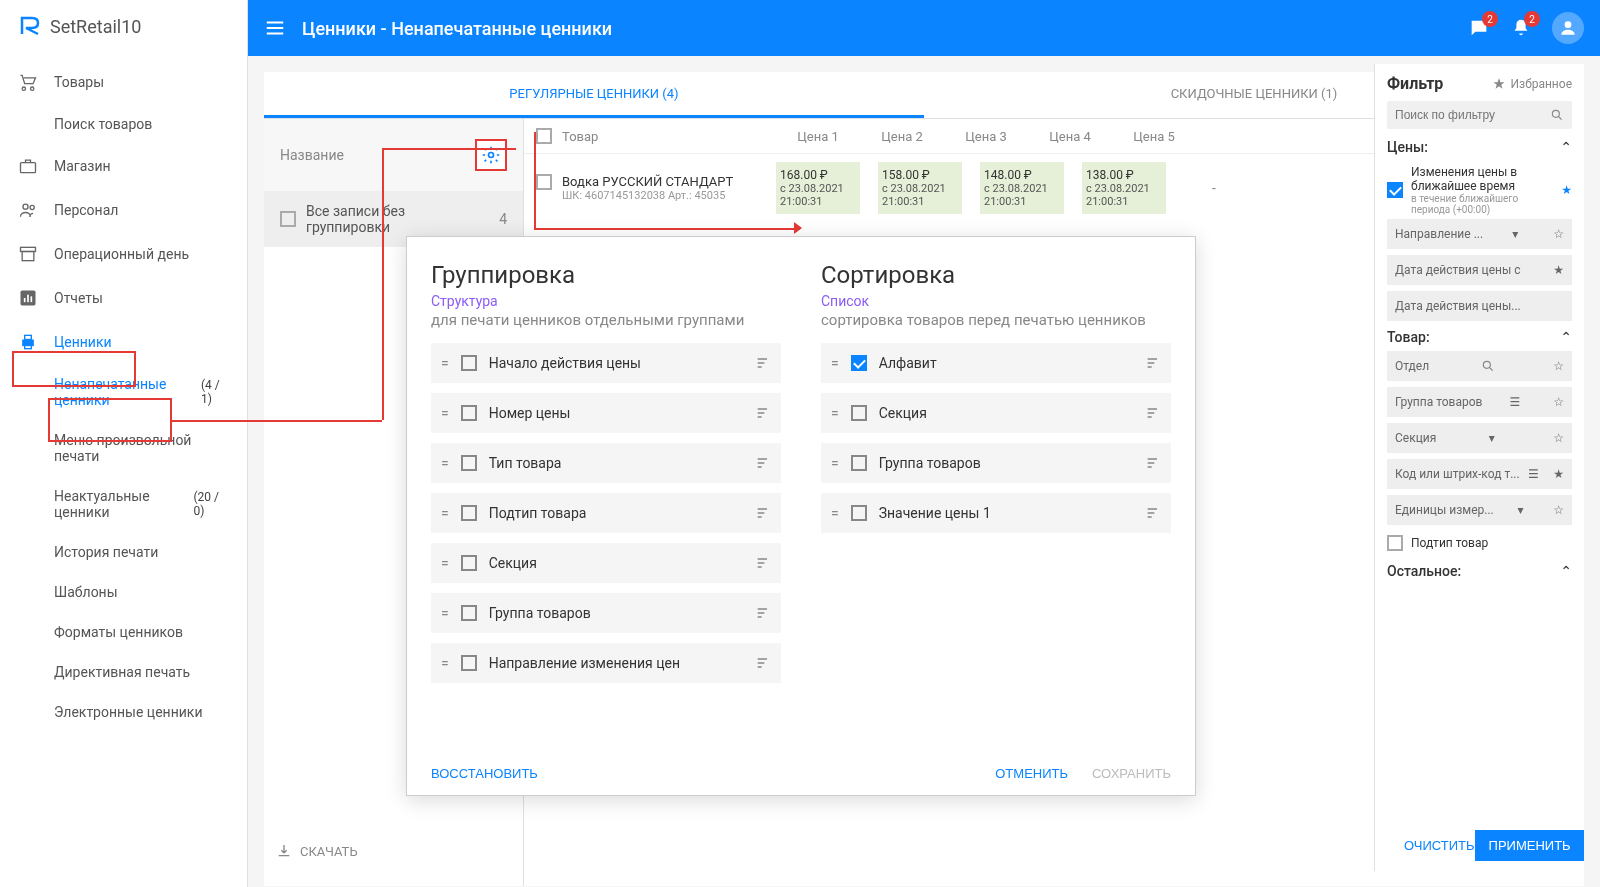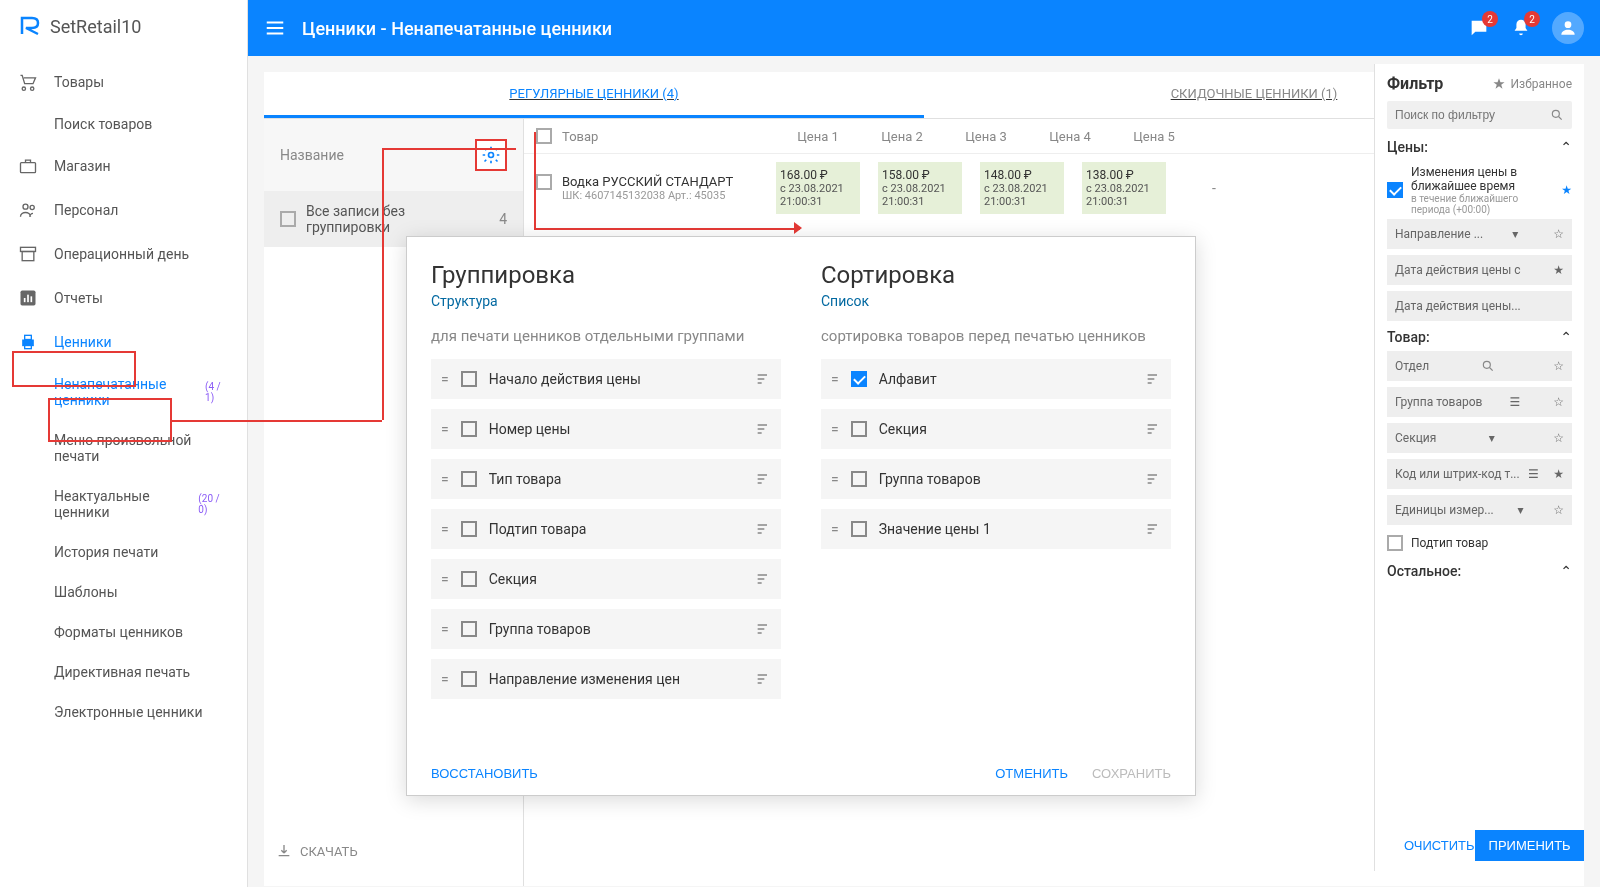--- a/index.html
+++ b/index.html
@@ -9,37 +9,37 @@
 .sidebar { position: absolute; left: 0; top: 0; width: 248px; height: 100%; background: #fff; border-right: 1px solid #e0e0e0; }
 .logo { display: flex; align-items: center; padding: 14px 18px; font-size: 18px; color: #555; border-bottom: 0; }
 .logo-icon { width: 24px; height: 24px; margin-right: 8px; }
 .nav { padding: 8px 0; }
 .nav-item { display: flex; align-items: center; padding: 12px 18px; color: #555; cursor: pointer; gap: 16px; }
 .nav-item .icon { width: 20px; height: 20px; flex-shrink: 0; }
 .nav-item.active { color: #0a84ff; }
 .nav-sub { padding-left: 54px; }
 .nav-sub-item { padding: 12px 18px 12px 0; color: #555; cursor: pointer; display: flex; justify-content: space-between; align-items: center; }
 .nav-sub-item.active { color: #0a84ff; }
-.nav-count { font-size: 10px; color: #8b5cf6; }
+.nav-count { font-size: 12px; color: #404040; }
 .hl-red { border: 2px solid #e53935; }
 .hl-box-price { position: absolute; left: 12px; top: 351px; width: 124px; height: 36px; }
 .hl-box-unprinted { position: absolute; left: 48px; top: 398px; width: 124px; height: 44px; }
 
 
 .header { position: absolute; left: 248px; right: 0; top: 0; height: 56px; background: #0a84ff; color: #fff; display: flex; align-items: center; padding: 0 16px; }
 .header .menu-btn { margin-right: 16px; cursor: pointer; }
 .header-title { font-size: 18px; font-weight: 500; }
 .header-right { margin-left: auto; display: flex; align-items: center; gap: 20px; }
 .badge-wrap { position: relative; }
 .badge { position: absolute; top: -6px; right: -8px; background: #e53935; color: #fff; border-radius: 50%; width: 16px; height: 16px; font-size: 10px; display: flex; align-items: center; justify-content: center; }
 .avatar { width: 32px; height: 32px; border-radius: 50%; background: rgba(255,255,255,0.3); display: flex; align-items: center; justify-content: center; }
 
 
 .main { position: absolute; left: 248px; right: 0; top: 56px; bottom: 0; background: #f5f5f5; }
-.tabs { display: flex; background: #fff; border-bottom: 1px solid #e0e0e0; margin: 16px 16px 0 16px; text-decoration: underline; }
+.tabs { display: flex; background: #fff; border-bottom: 1px solid #e0e0e0; margin: 16px 16px 0 16px; }
 .tab { flex: 1; text-align: center; padding: 14px; color: #888; cursor: pointer; font-size: 13px; }
 .tab.active { color: #0a84ff; border-bottom: 3px solid #0a84ff; }
 
 .content { display: flex; margin: 0 16px; background: #fff; height: calc(100% - 64px); position: relative; }
 .left-col { width: 260px; border-right: 1px solid #e0e0e0; }
 .table-header-cell { padding: 20px 16px; color: #888; background:#f7f7f7; display:flex; align-items:center; justify-content:space-between;}
 .group-row { padding: 12px 16px; display: flex; align-items: center; gap: 10px; color: #555; background:#eee;}
 .group-row .cnt { margin-left: auto; color: #888; }
 .gear-btn { width: 32px; height: 32px; display:flex; align-items:center; justify-content:center; border:2px solid #e53935; cursor:pointer; background:#fff;}
 
@@ -68,21 +68,21 @@
 .frow .star { margin-left:auto; color:#0a84ff;}
 .fselect { background:#eee; padding:8px; font-size:12px; color:#666; display:flex; justify-content:space-between; align-items:center; margin-bottom:6px;}
 .filter-actions { position:absolute; bottom:10px; left:29px; right:12px; display:flex; justify-content:space-between;}
 .btn-clear { color:#0a84ff; background:none; border:none; cursor:pointer; font-size:13px;}
 .btn-apply { background:#0a84ff; color:#fff; border:none; padding:8px 14px; cursor:pointer; font-size:13px;}
 
 
 .modal { position: absolute; left: 406px; top: 236px; width: 790px; height: 560px; background: #fff; border: 1px solid #ccc; box-shadow: 0 4px 20px rgba(0,0,0,0.15); padding: 24px; display:flex; gap:40px;}
 .modal-col { flex:1; }
 .modal-col h2 { font-size: 24px; font-weight: 400; margin-bottom:4px;}
-.modal-sub1 { font-size:14px; color:#0369a1; margin-bottom:18px;}
+.modal-sub1 { font-size:14px; color:#8b5cf6; margin-bottom:2px;}
 .modal-sub2 { font-size:15px; color:#888; margin-bottom:14px;}
 .list-item { background:#f5f5f5; display:flex; align-items:center; padding:12px 10px; margin-bottom:10px; gap:12px;}
 .drag { color:#888; font-size:14px; cursor:grab;}
 .cb { width:16px; height:16px; border:2px solid #888; flex-shrink:0;}
 .cb.checked { background:#0a84ff; border-color:#0a84ff; position:relative;}
 .cb.checked::after { content:''; position:absolute; left:3px; top:0px; width:5px; height:9px; border-right:2px solid #fff; border-bottom:2px solid #fff; transform:rotate(45deg);}
 .sort-icon { margin-left:auto; color:#888;}
 .modal-footer { position:absolute; bottom:14px; left:24px; right:24px; display:flex; }
 .btn-text { background:none; border:none; color:#0a84ff; cursor:pointer; font-size:13px; font-weight:500;}
 .btn-text.grey { color:#bbb;}

